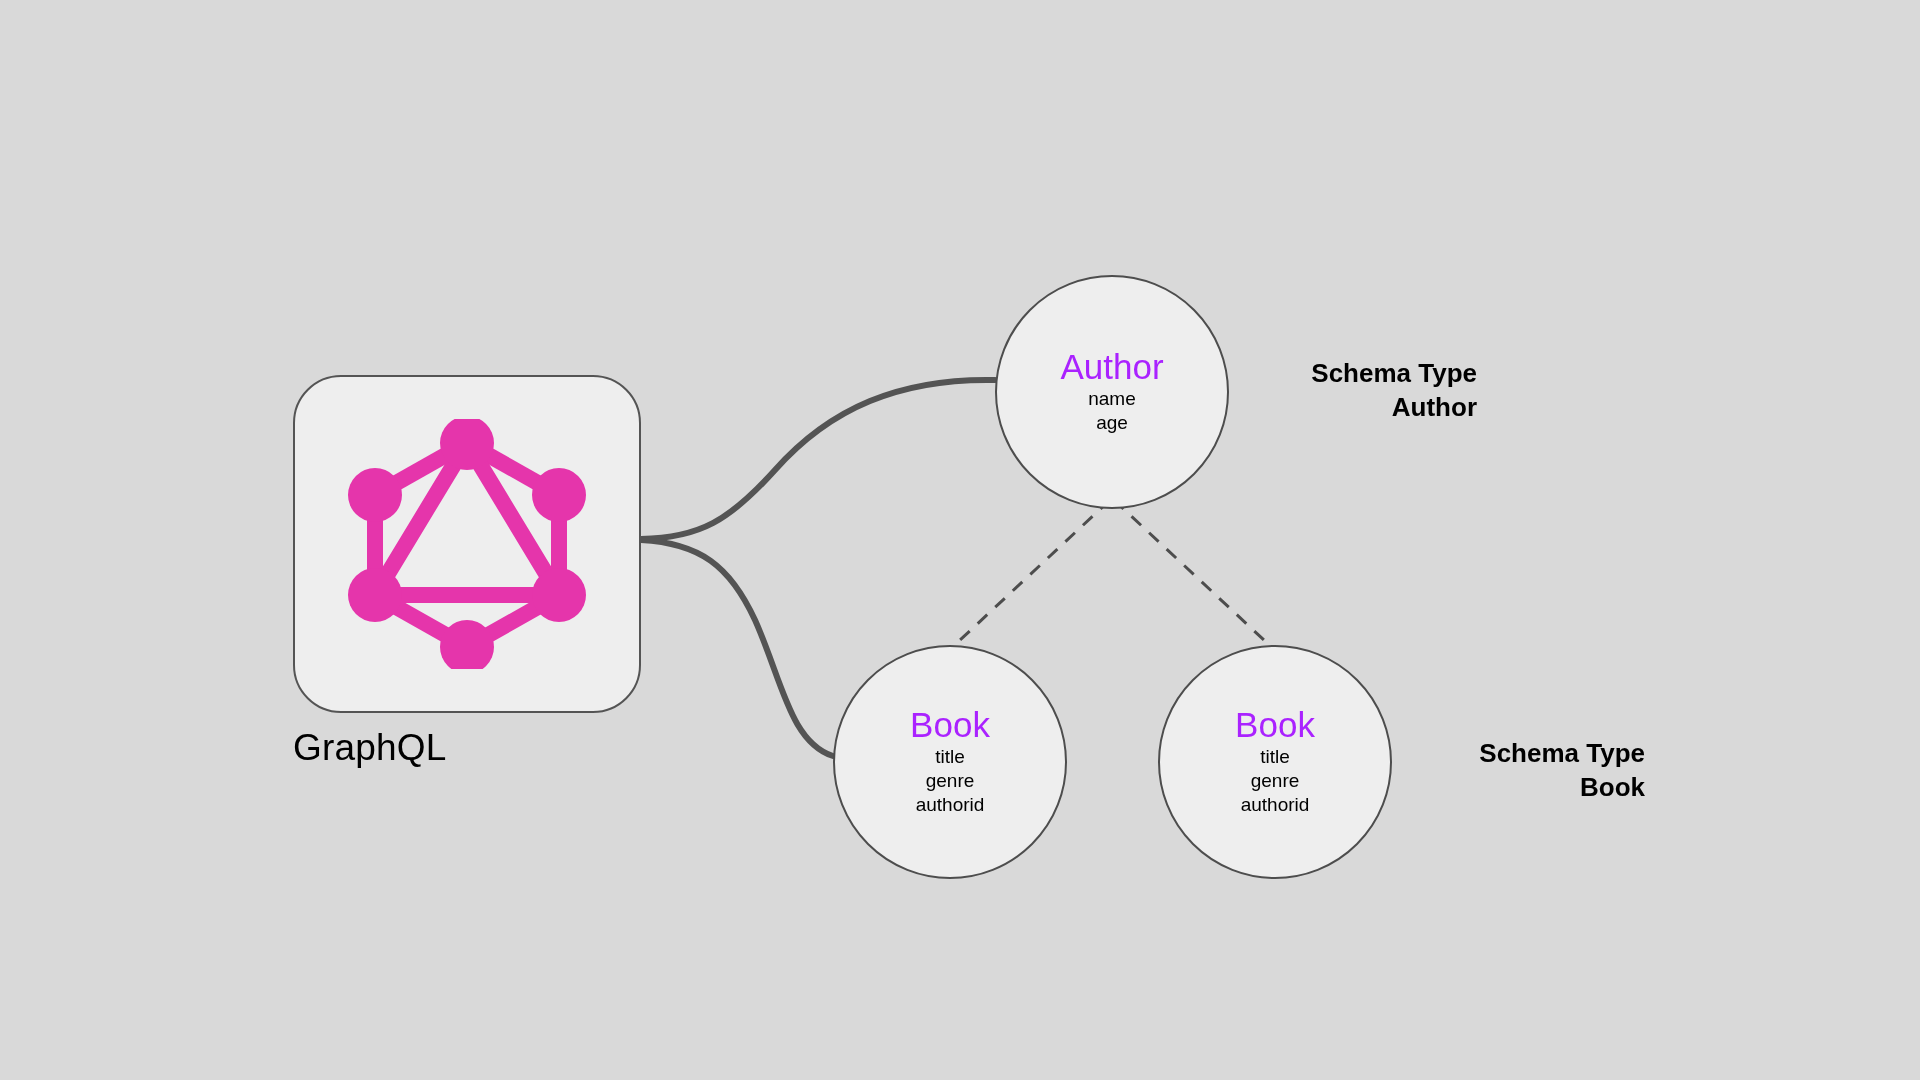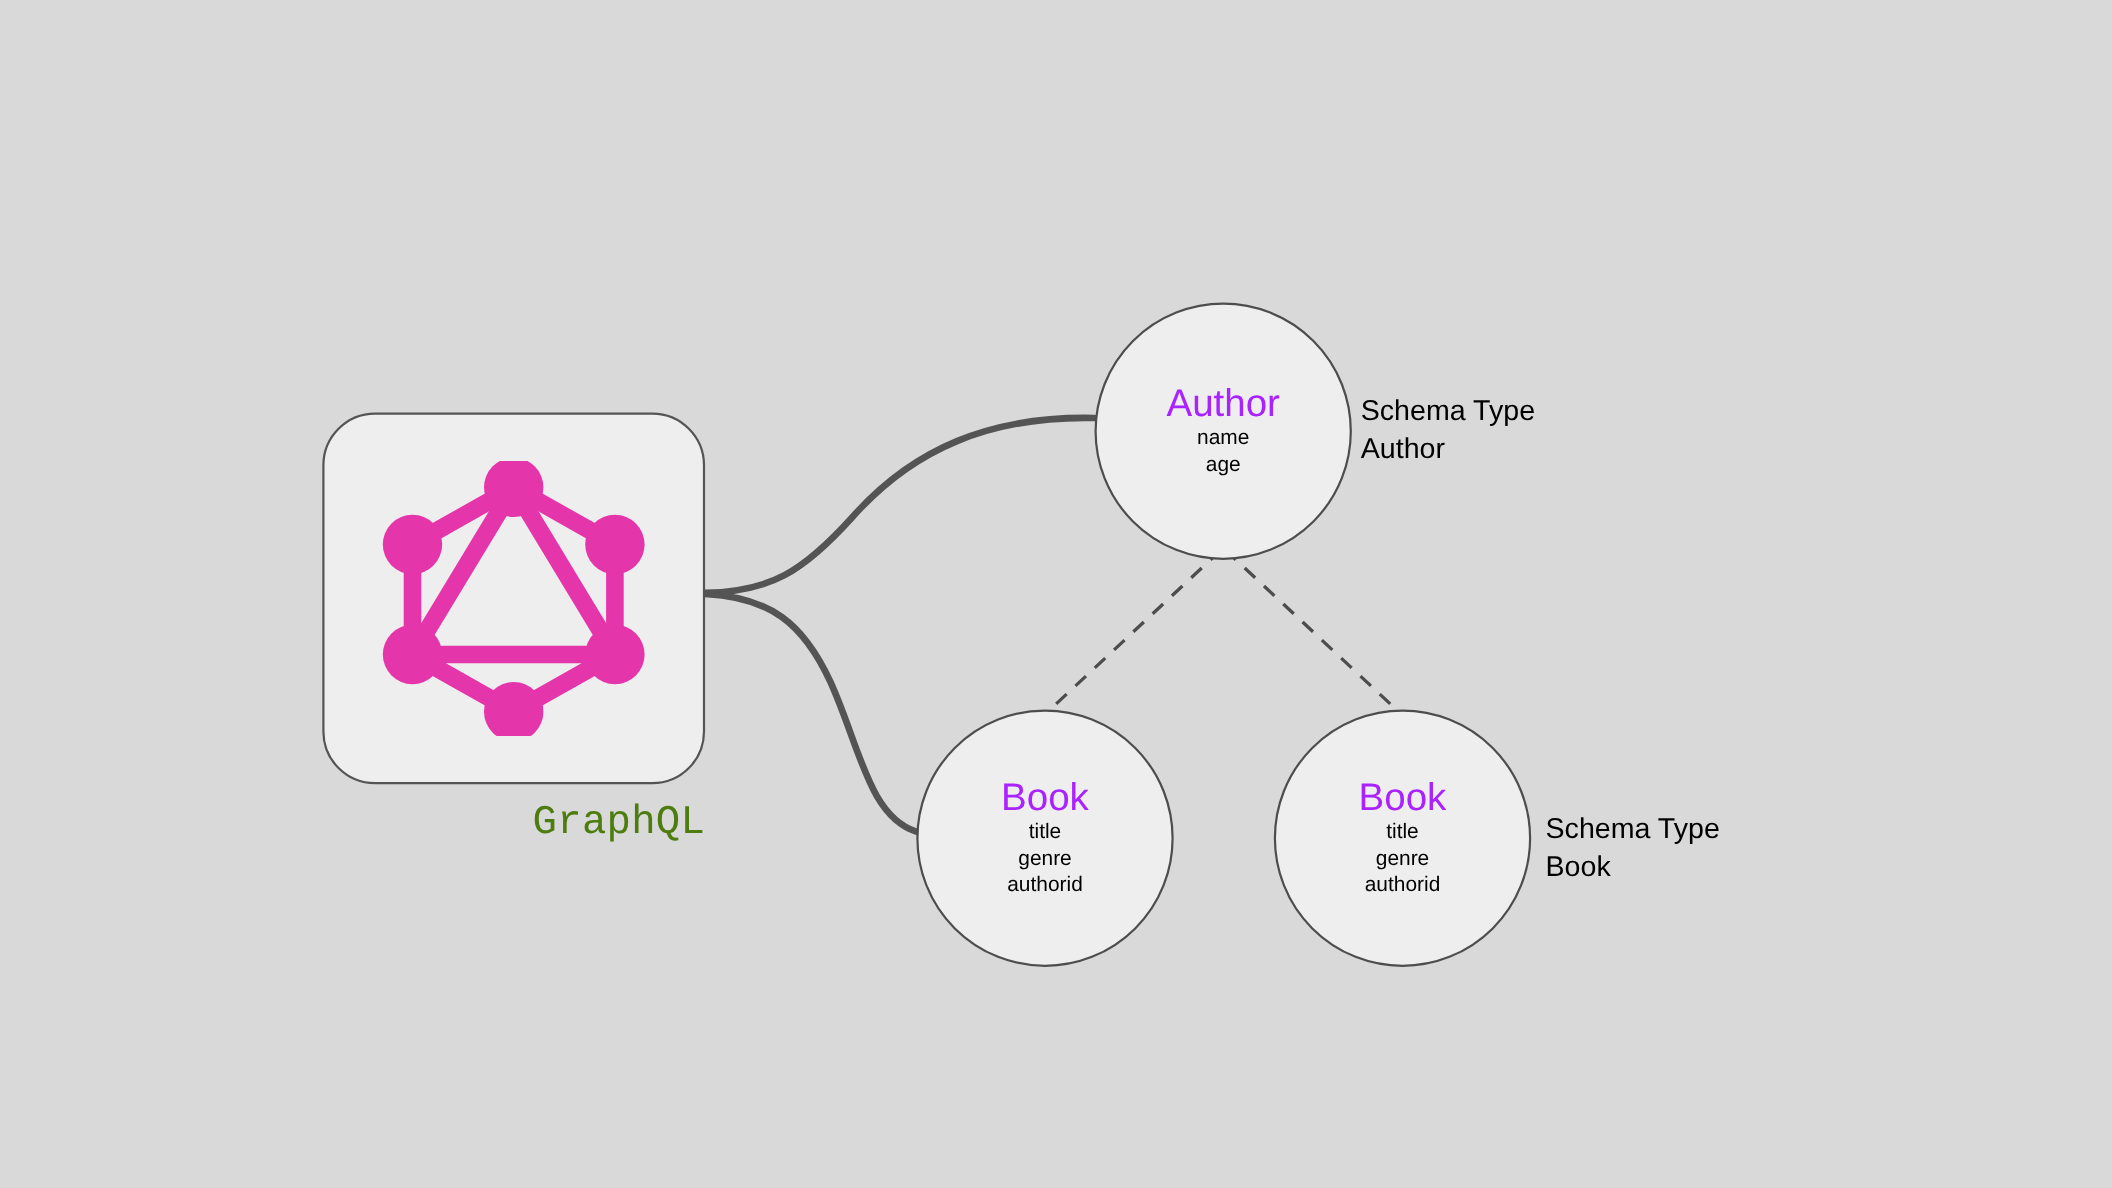--- a/index.html
+++ b/index.html
@@ -46,25 +46,24 @@
     top: 50%;
     transform: translate(-50%, -50%);
     width: 240px;
     height: 250px;
   }
   .logo-caption {
     position: absolute;
     left: 293px;
     top: 727px;
     width: 348px;
-    text-align: right;
+    text-align: left;
     font-size: 37px;
-    color: #4d7c0f;
+    color: #000000;
     letter-spacing: 0.2px;
-    font-family: Liberation Mono, monospace;
   }
 
   
   .node {
     position: absolute;
     border-radius: 50%;
     background: #eeeeee;
     border: 2px solid #4d4d4d;
     box-sizing: border-box;
     display: flex;
@@ -100,24 +99,25 @@
   #node-book-2 {
     left: 1158px;
     top: 645px;
     width: 234px;
     height: 234px;
   }
 
   
   .annotation {
     position: absolute;
-    text-align: left;
+    text-align: right;
     color: #000000;
     font-size: 26px;
     line-height: 1.32;
+    font-weight: bold;
   }
   #annotation-author {
     left: 1237px;
     top: 356px;
     width: 240px;
   }
   #annotation-book {
     left: 1405px;
     top: 736px;
     width: 240px;

